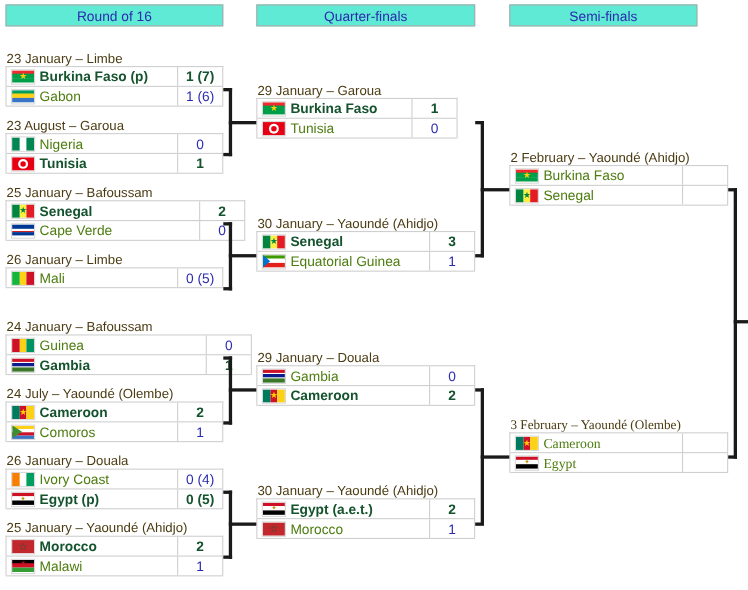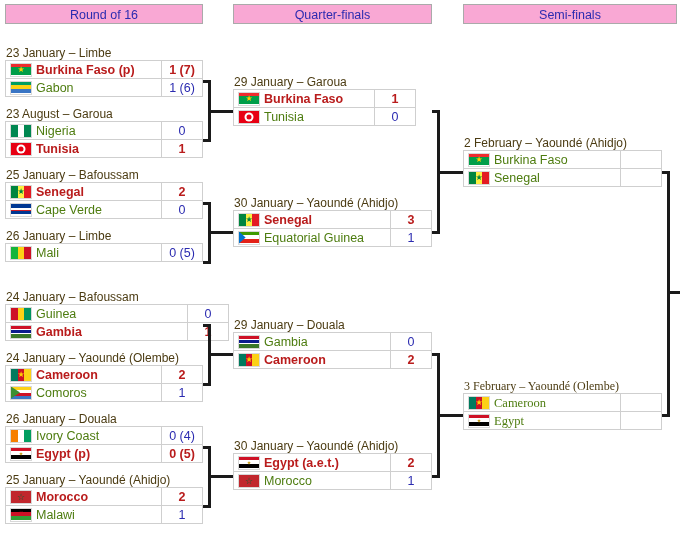--- a/index.html
+++ b/index.html
@@ -11,21 +11,21 @@
     color:#202122;
     overflow:hidden;
   }
   .bracket{position:relative;width:680px;height:536px;}
 
   
   .round-head{
     position:absolute;
     height:20px;
     border:1px solid #aaa;
-    background:#f9a8d4;
+    background:#5eead4;
     color:#2b2bb0;
     font-size:12.5px;
     line-height:20px;
     text-align:center;
     box-sizing:border-box;
   }
 
   
   .match{position:absolute;}
   .match-date{
@@ -67,21 +67,21 @@
     color:#2b2bb0;
     font-size:12.5px;
   }
   .team-name{
     color:#4d7c0f;
     font-size:12.5px;
     line-height:16px;
     white-space:nowrap;
     padding-left:4px;
   }
-  .winner .team-name, .winner .score{font-weight:bold;color:#b91c1c;text-align:right;}
+  .winner .team-name, .winner .score{font-weight:bold;color:#14532d;text-align:right;}
 
   
   .flag{
     width:22px;height:14px;
     flex:0 0 22px;
     border:1px solid #d8d8d8;
     box-sizing:border-box;
     position:relative;
     overflow:hidden;
     background:#fff;
@@ -111,21 +111,21 @@
   .conn.v{width:3px;}
   .conn.h{height:3px;}
 </style>
 </head>
 <body>
 
 <div class="bracket">
 
   <div class="round-head" style="left:5px;top:4px;width:198px;">Round of 16</div>
   <div class="round-head" style="left:233px;top:4px;width:199px;">Quarter-finals</div>
-  <div class="round-head" style="left:463px;top:4px;width:214px;">Semi-finals</div>
+  <div class="round-head" style="left:463px;top:4px;width:171px;">Semi-finals</div>
 
   <div class="match" style="left:5px;top:46px;width:198px;">
     <div class="match-date">23 January – Limbe</div>
     <div class="match-box">
       <div class="row winner">
         <div class="team">
           <span class="flag h3">
               <i style="background:#ef2b2d"></i>
               <i style="background:#009e49"></i>
               <i style="background:#009e49"></i>
@@ -170,21 +170,21 @@
               <span style="position:absolute;left:50%;top:50%;transform:translate(-50%,-50%);width:9px;height:9px;border-radius:50%;background:#fff;"></span>
               <span style="position:absolute;left:50%;top:50%;transform:translate(-50%,-50%);width:5px;height:5px;border-radius:50%;background:#e70013;"></span>
             </span>
           <span class="team-name">Tunisia</span>
         </div>
         <div class="score">1</div>
       </div>
     </div>
   </div>
 
-  <div class="match" style="left:5px;top:168px;width:198px;">
+  <div class="match" style="left:5px;top:168px;width:218px;">
     <div class="match-date">25 January – Bafoussam</div>
     <div class="match-box">
       <div class="row winner">
         <div class="team">
           <span class="flag v3">
               <i style="background:#00853f"></i>
               <i style="background:#fdef42"></i>
               <i style="background:#e31b23"></i>
               <span class="star" style="color:#00853f">★</span>
             </span>
@@ -247,21 +247,21 @@
               <span style="position:absolute;left:0;right:0;bottom:0;height:32%;background:#3a7728;"></span>
             </span>
           <span class="team-name">Gambia</span>
         </div>
         <div class="score">1</div>
       </div>
     </div>
   </div>
 
   <div class="match" style="left:5px;top:351px;width:198px;">
-    <div class="match-date">24 January – Yaoundé (Olembe)</div>
+    <div class="match-date">24 July – Yaoundé (Olembe)</div>
     <div class="match-box">
       <div class="row winner">
         <div class="team">
           <span class="flag v3">
               <i style="background:#007a5e"></i>
               <i style="background:#ce1126"></i>
               <i style="background:#fcd116"></i>
               <span class="star">★</span>
             </span>
           <span class="team-name">Cameroon</span>

